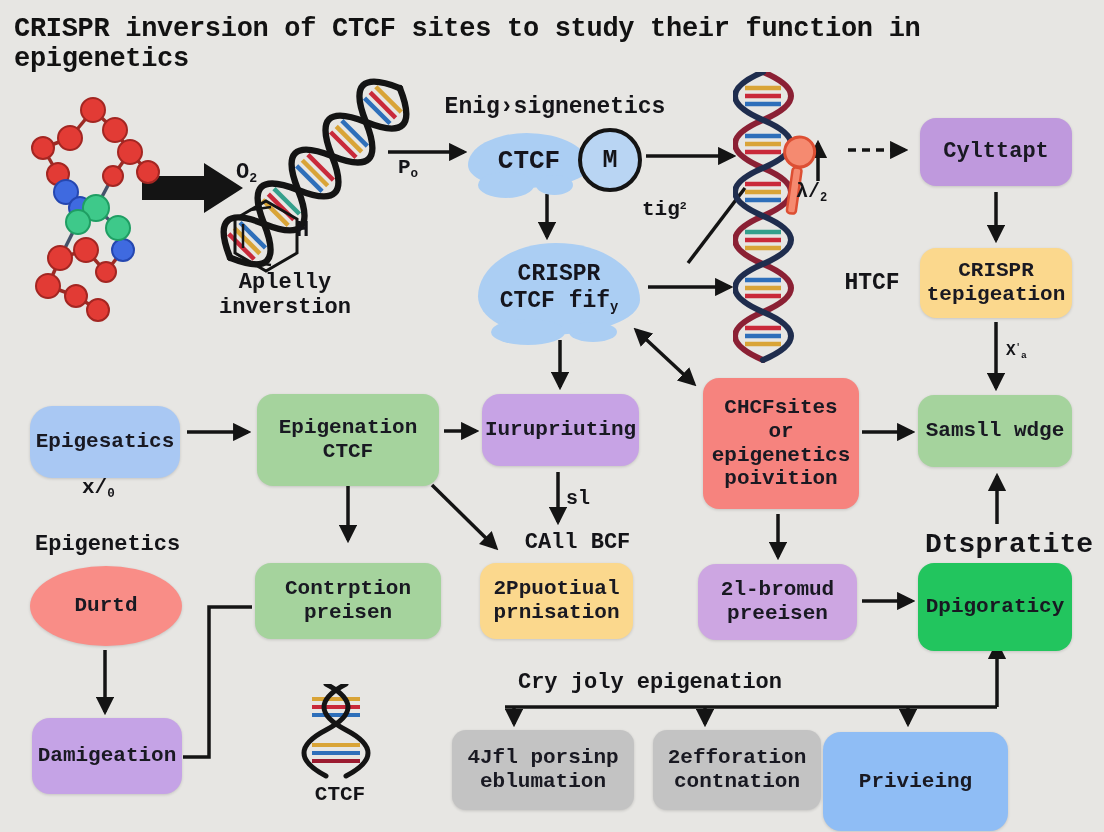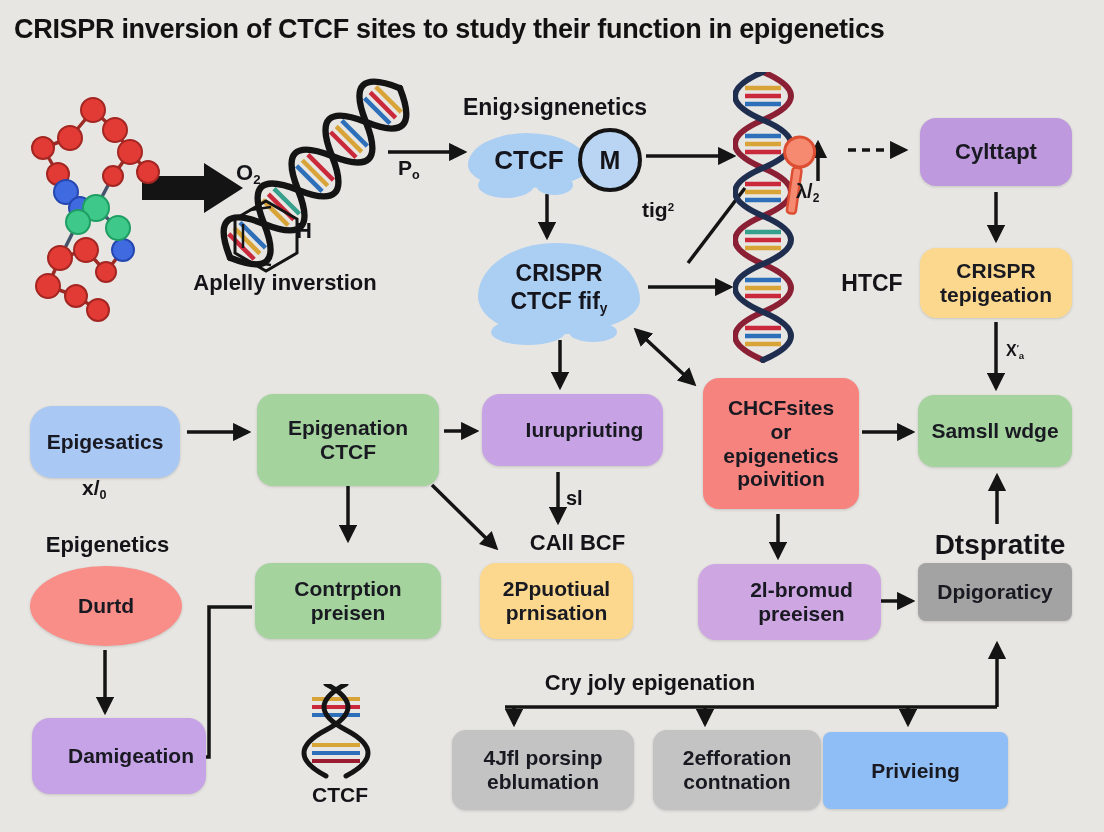--- a/index.html
+++ b/index.html
@@ -1,36 +1,36 @@
 <!DOCTYPE html>
 <html><head>
 <meta charset="utf-8">
 <style>
   html,body{margin:0;padding:0;background:#cfcfcd;}
   .canvas{
     position:relative;width:1104px;height:832px;background:#e7e6e3;
-    font-family:Liberation Sans, sans-serif;color:#17171f;
+    font-family:Liberation Mono, monospace;color:#17171f;
     overflow:hidden;font-weight:bold;
   }
   .title{
     position:absolute;left:14px;top:14px;width:1080px;
     font-size:27px;font-weight:800;letter-spacing:-0.3px;color:#121212;
   }
   svg.layer{position:absolute;left:0;top:0;z-index:1;pointer-events:none;}
   .art{position:absolute;z-index:2;}
   .node{
     position:absolute;z-index:2;display:flex;flex-direction:column;
     align-items:center;justify-content:center;text-align:center;
     font-size:21px;font-weight:bold;line-height:1.14;border-radius:16px;
     box-shadow:0 1px 3px rgba(0,0,0,.15);color:#191922;
   }
   .ellipse{border-radius:50%;}
   .c-blue{background:#a9c8f3;}
   .c-green{background:#a5d39d;}
-  .c-purple{background:#c7a3e5;padding-left:24px;}
+  .c-purple{background:#c7a3e5;}
   .c-purple2{background:#bf99dd;}
   .c-yellow{background:#fbd88d;}
   .c-red{background:#f6837e;}
   .c-gray{background:#c3c3c3;margin-left:28px;}
   .c-bblue{background:#8fbdf5;}
   .lbl{position:absolute;z-index:2;font-weight:bold;text-align:center;color:#141418;}
   .sub{font-size:0.6em;vertical-align:-0.3em;}
   .sup{font-size:0.55em;vertical-align:0.55em;}
   .cloud{
     position:absolute;z-index:2;background:#abcef3;display:flex;flex-direction:column;
@@ -255,21 +255,21 @@
   <div class="node c-purple2" style="left:920px;top:118px;width:152px;height:68px;font-size:22px">
     <span>Cylttapt</span>
   </div>
   <div class="node c-yellow" style="left:920px;top:248px;width:152px;height:70px">
     <div>CRISPR</div>
       <div>tepigeation</div>
   </div>
   <div class="node c-green" style="left:918px;top:395px;width:154px;height:72px">
     <span>Samsll wdge</span>
   </div>
-  <div class="node c-bblue" style="left:918px;top:563px;width:154px;height:58px;border-radius:8px;background:#a3a3a3">
+  <div class="node c-bblue" style="left:918px;top:563px;width:154px;height:88px;border-radius:16px;background:#22c55e">
     <span>Dpigoraticy</span>
   </div>
 
   <div class="node c-blue" style="left:30px;top:406px;width:150px;height:72px;border-radius:22px">
     <span>Epigesatics</span>
   </div>
   <div class="node c-green" style="left:257px;top:394px;width:182px;height:92px">
     <div>Epigenation</div>
       <div>CTCF</div>
   </div>
@@ -304,17 +304,17 @@
   </div>
 
   <div class="node c-gray" style="left:424px;top:730px;width:182px;height:80px;border-radius:14px">
     <div>4Jfl porsinp</div>
       <div>eblumation</div>
   </div>
   <div class="node c-gray" style="left:625px;top:730px;width:168px;height:80px;border-radius:14px">
     <div>2efforation</div>
       <div>contnation</div>
   </div>
-  <div class="node c-bblue" style="left:823px;top:732px;width:185px;height:77px;border-radius:8px">
+  <div class="node c-bblue" style="left:823px;top:732px;width:185px;height:99px;border-radius:18px">
     <span>Privieing</span>
   </div>
 
 </div>
 
 </body></html>

